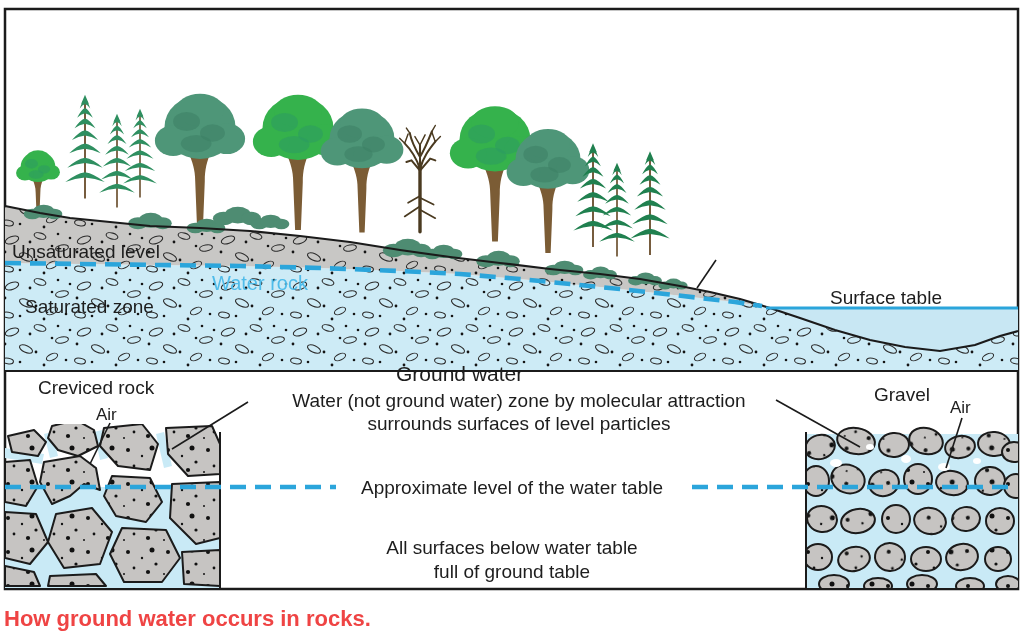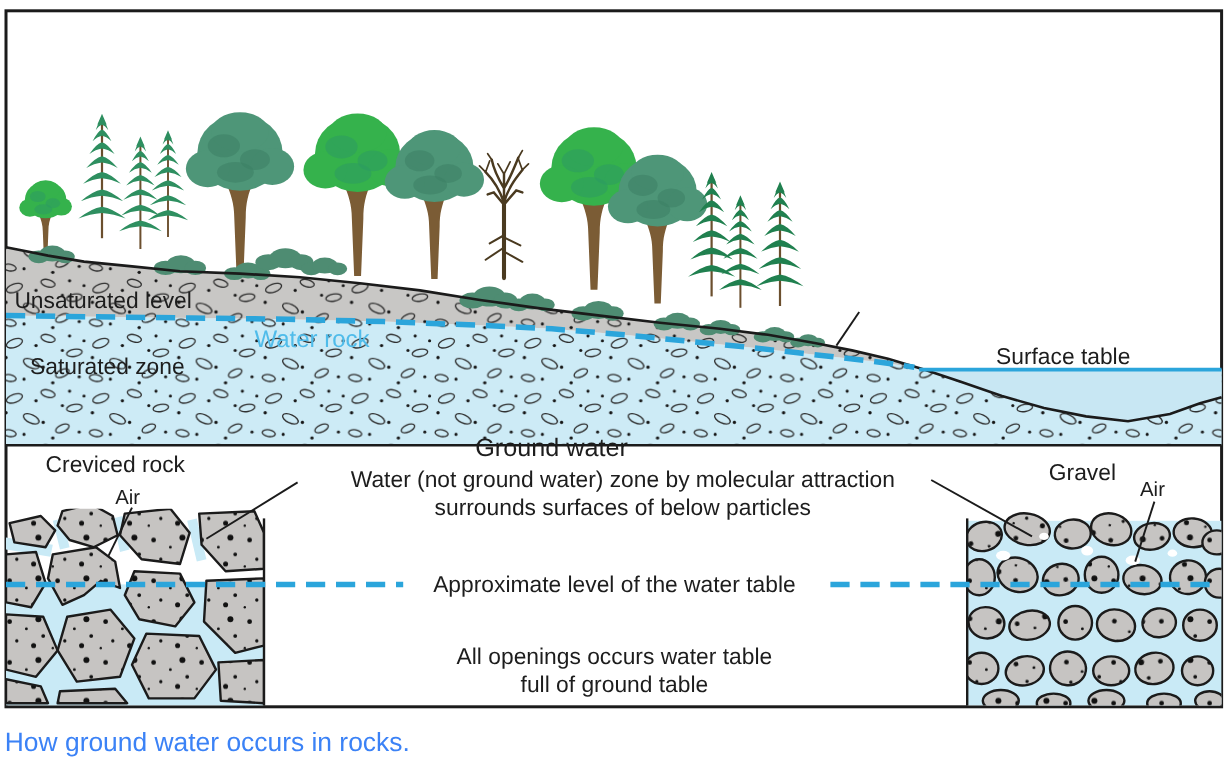--- a/index.html
+++ b/index.html
@@ -5,21 +5,21 @@
   html,body{margin:0;padding:0;background:#ffffff;}
   .stage{position:relative;width:1024px;height:638px;background:#fff;overflow:hidden;
          font-family:"Liberation Sans",sans-serif;}
   .stage svg{position:absolute;left:0;top:0;}
   .label{position:absolute;color:var(--text,#1d1d1d);font-size:19px;line-height:1.12;
          white-space:nowrap;}
   .label.center{text-align:center;white-space:normal;}
   .cyan{color:var(--water_table_text,#4fbcea);font-size:20px;}
   .small{font-size:17px;}
   .big{font-size:21px;}
-  .caption{font-size:22px;font-weight:400;color:#3b82f6;}
+  .caption{font-size:22px;font-weight:700;color:#ef4444;}
   .crown{fill:var(--c1,#35b24c);}
   .crown2{fill:var(--c2,#2b9a62);opacity:.55;}
   .frond{fill:var(--c1,#2e8f60);}
   .bushfill{fill:var(--c1,#4e8c72);}
 </style>
 </head>
 <body>
 
 <div class="stage">
 
@@ -253,20 +253,20 @@
 <div class="label" style="left:25px;top:296px;">Saturated zone</div>
 <div class="label big" style="left:396px;top:332px;margin-top:30px;">Ground water</div>
 <div class="label" style="left:830px;top:287px;">Surface table</div>
 
 <div class="label" style="left:38px;top:377px;">Creviced rock</div>
 <div class="label small" style="left:96px;top:405px;">Air</div>
 <div class="label" style="left:874px;top:384px;">Gravel</div>
 <div class="label small" style="left:950px;top:398px;">Air</div>
 
 <div class="label center" style="left:169px;top:390px;width:700px;">Water (not ground water) zone by molecular attraction</div>
-<div class="label center" style="left:169px;top:413px;width:700px;">surrounds surfaces of below particles</div>
+<div class="label center" style="left:169px;top:413px;width:700px;">surrounds surfaces of level particles</div>
 <div class="label center" style="left:262px;top:477px;width:500px;">Approximate level of the water table</div>
-<div class="label center" style="left:162px;top:537px;width:700px;">All openings occurs water table</div>
+<div class="label center" style="left:162px;top:537px;width:700px;">All surfaces below water table</div>
 <div class="label center" style="left:162px;top:561px;width:700px;">full of ground table</div>
 
 <div class="label caption" style="left:4px;top:607px;">How ground water occurs in rocks.</div>
 
 </div>
 
 </body></html>

